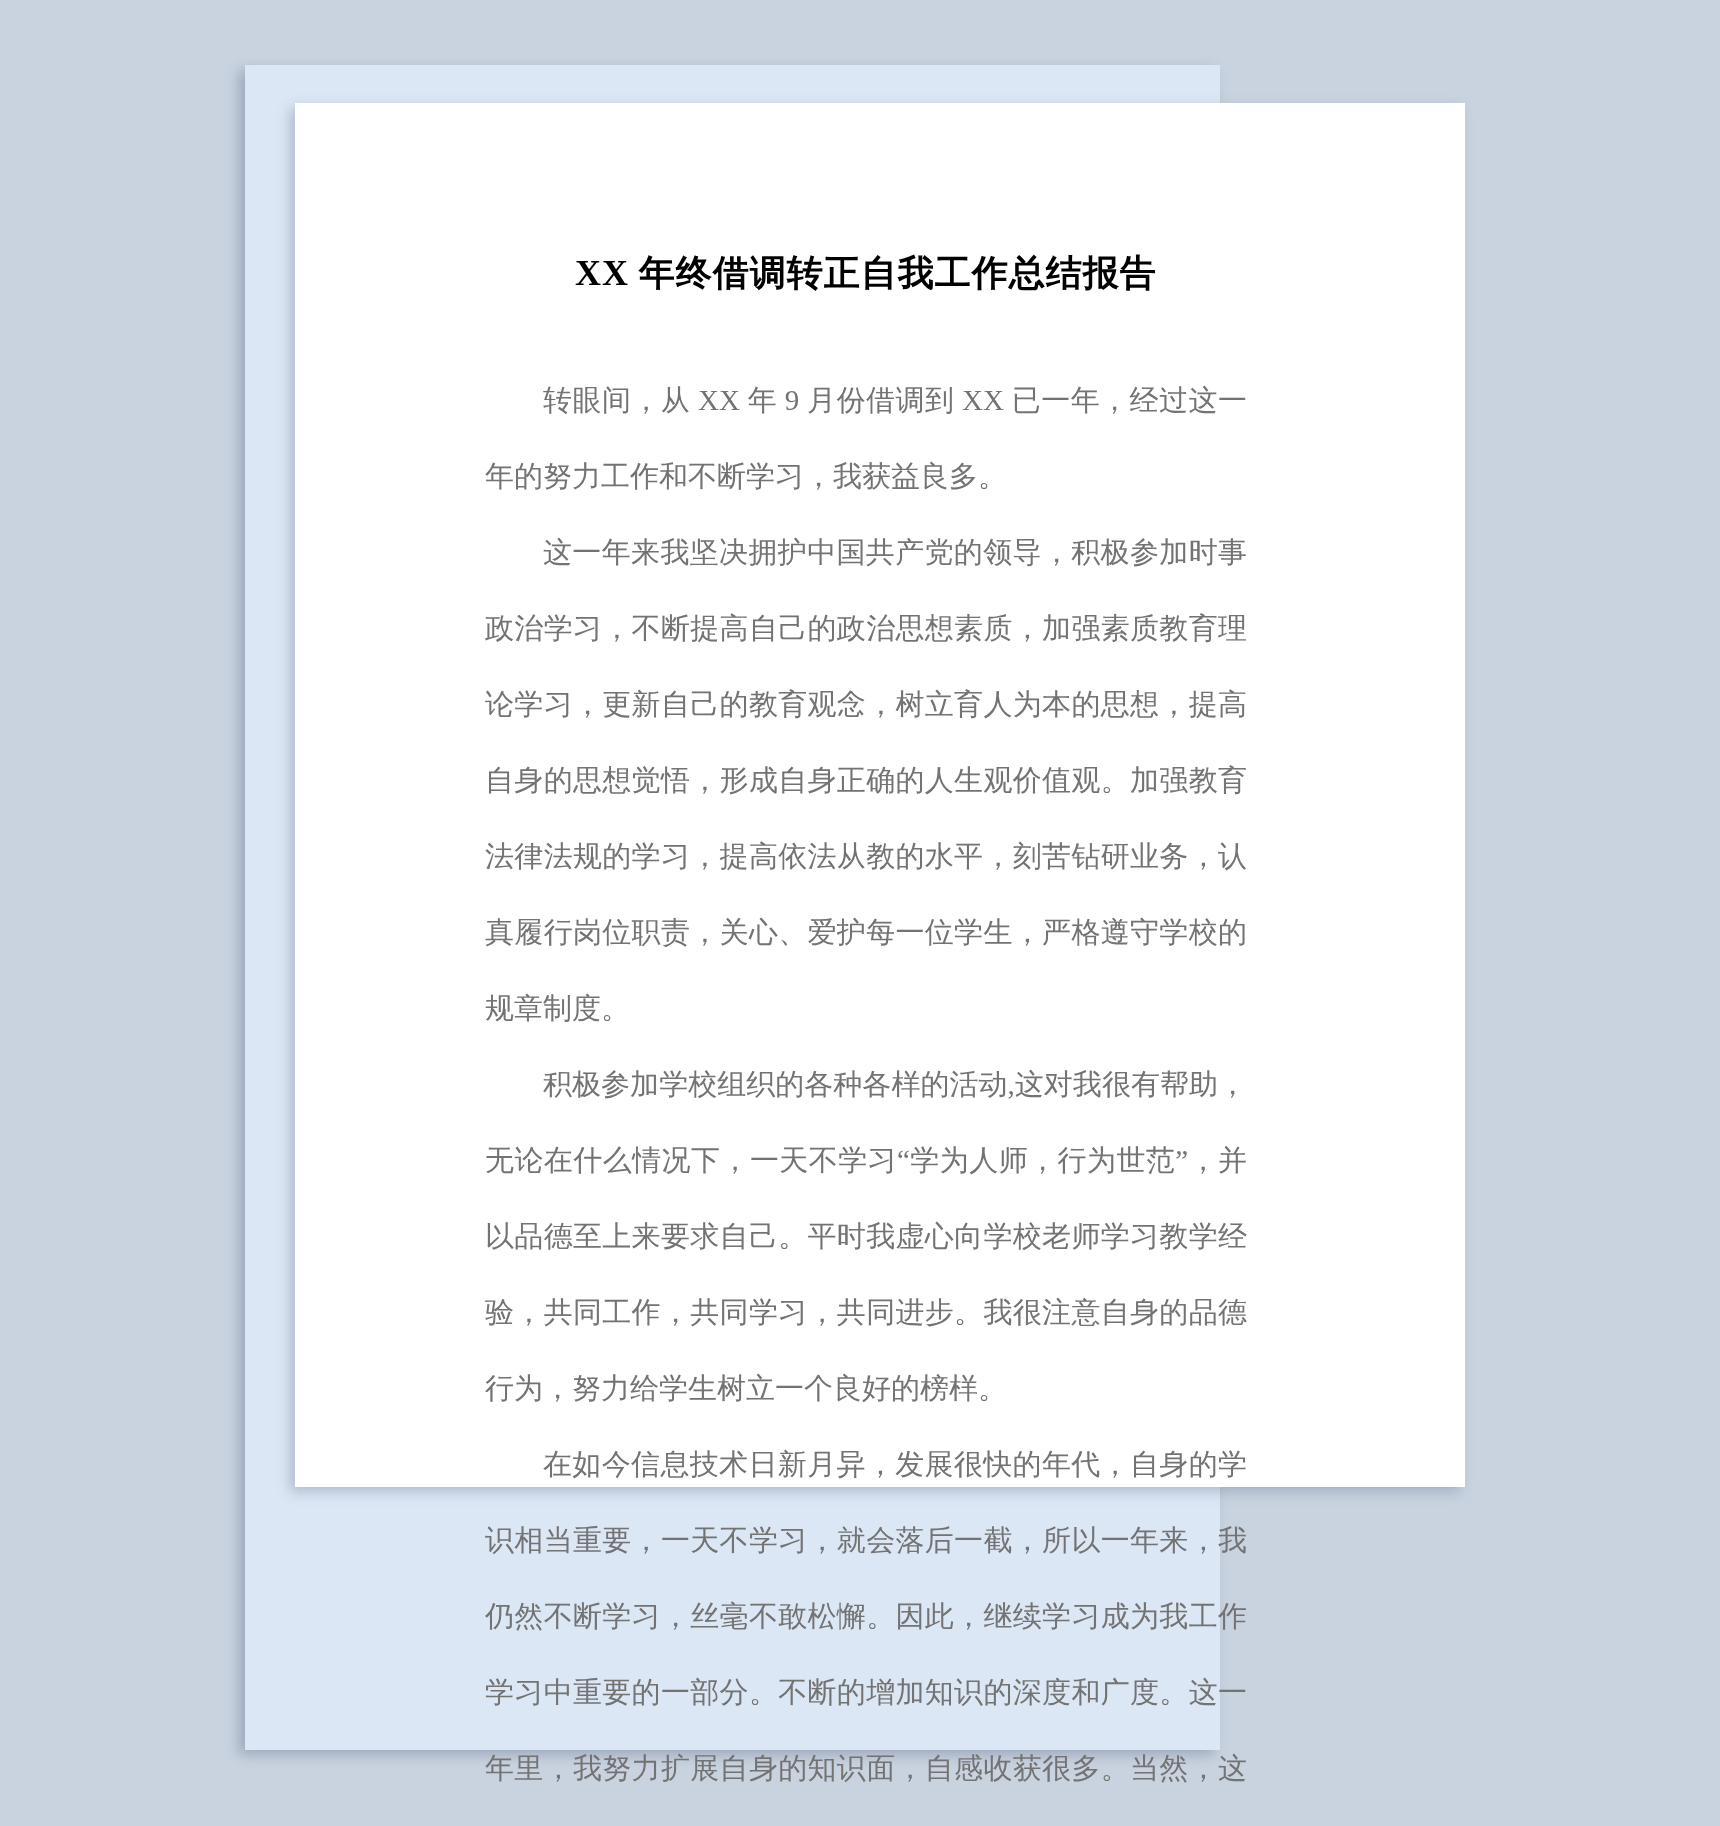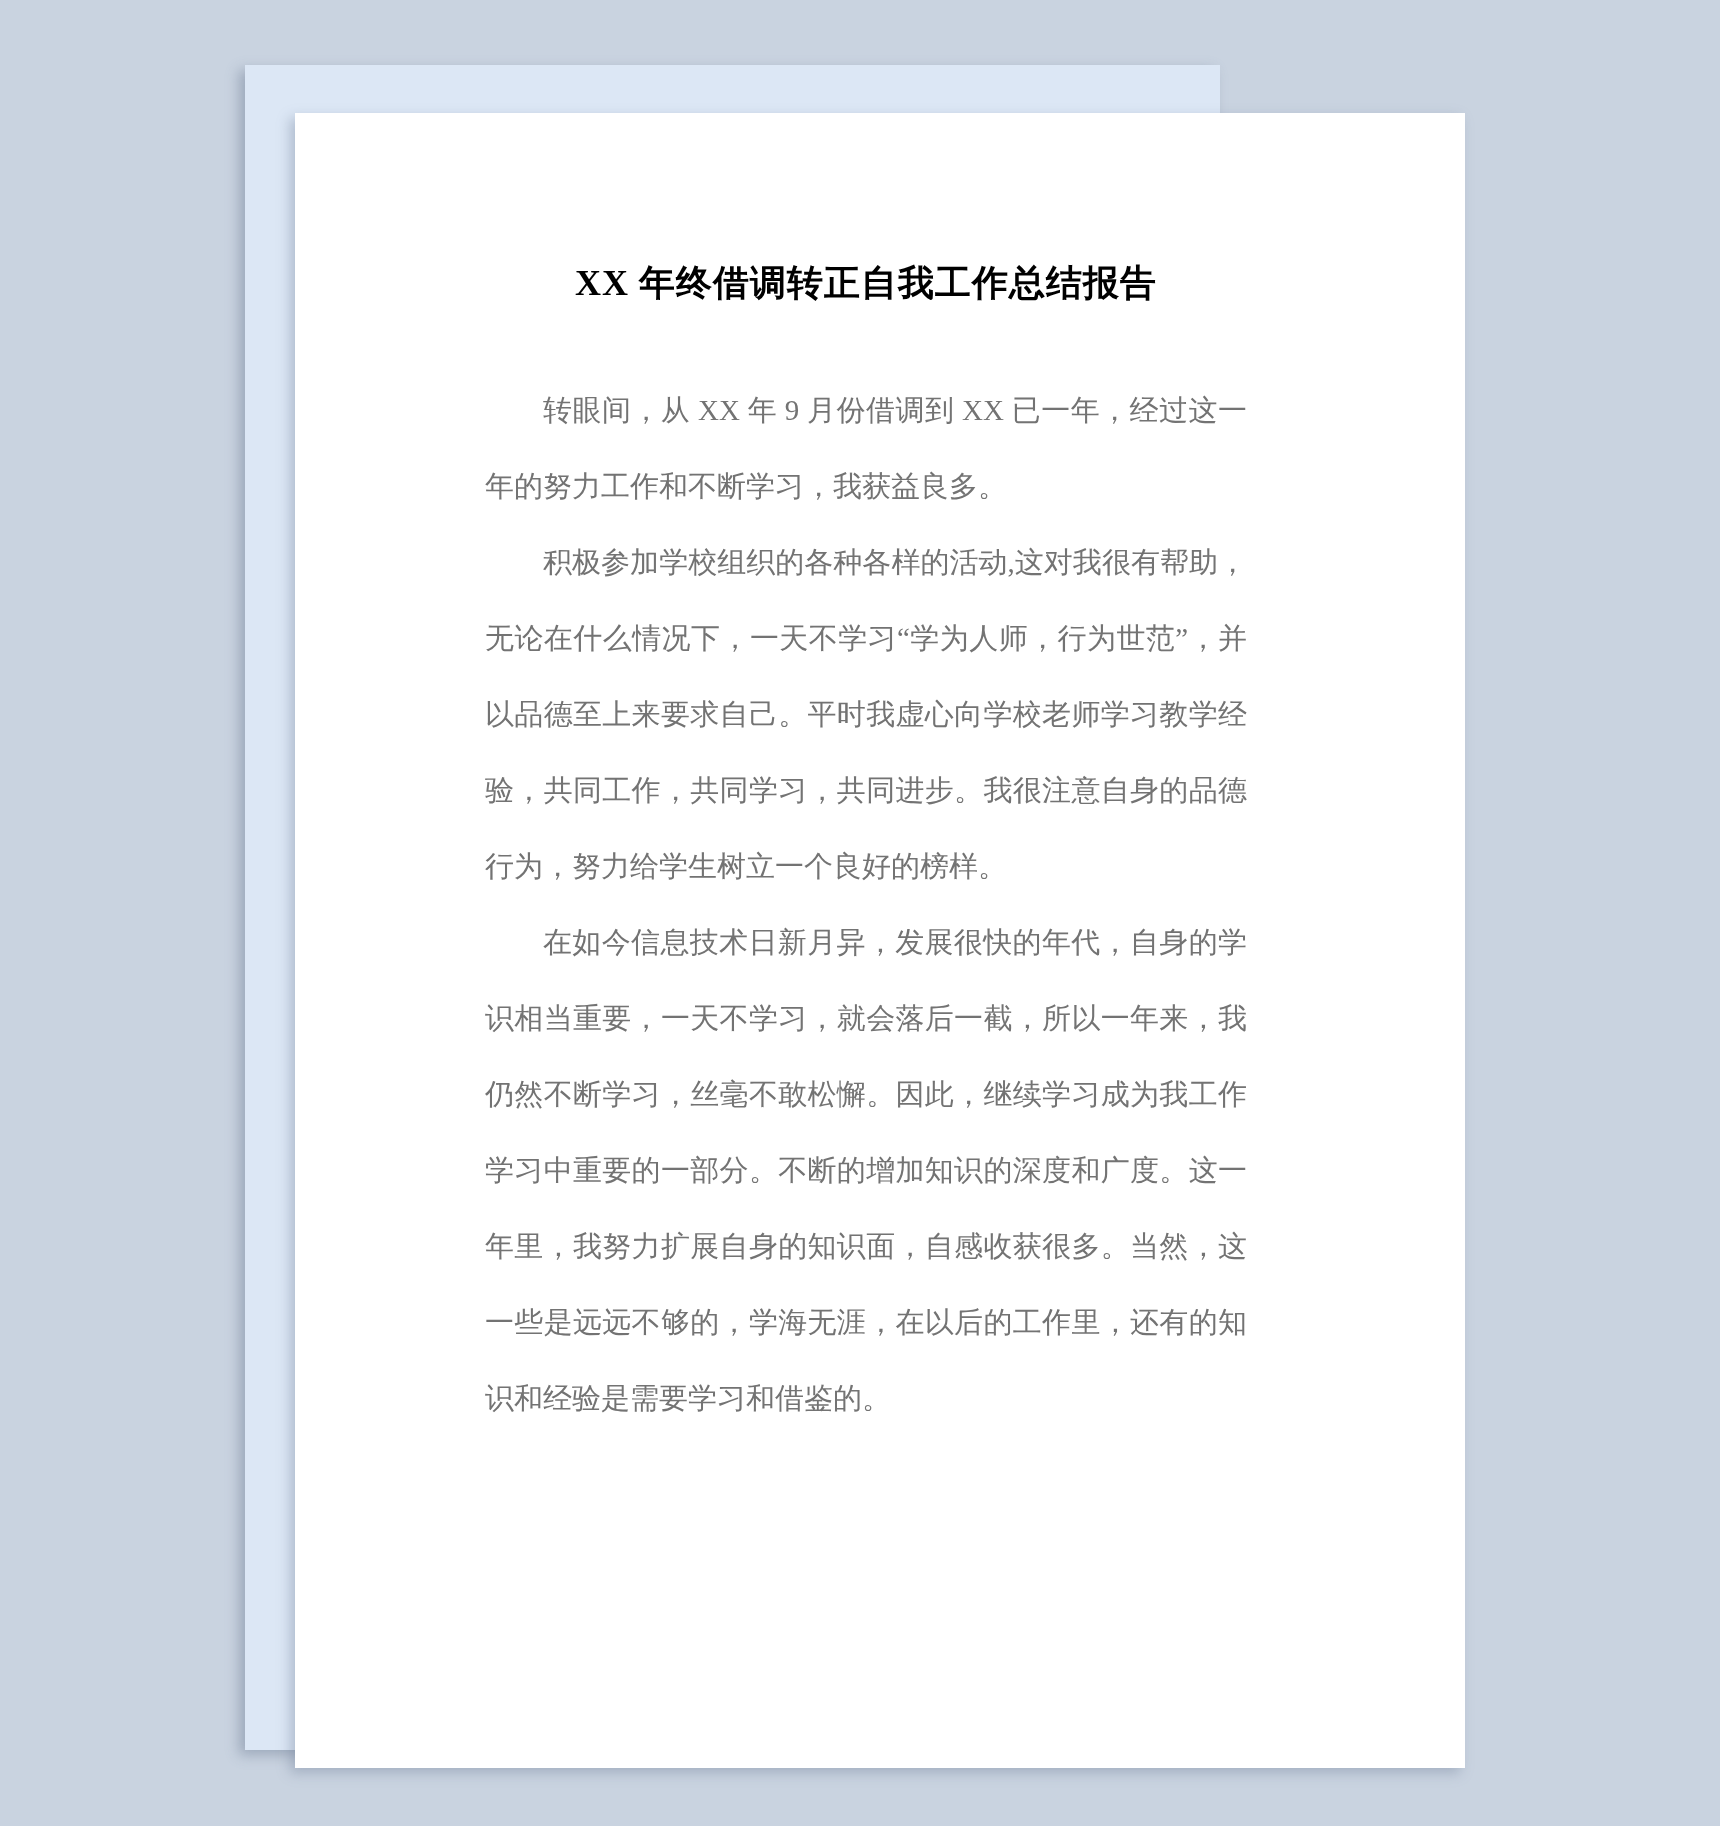--- a/index.html
+++ b/index.html
@@ -19,23 +19,23 @@
     left: 245px;
     top: 65px;
     width: 975px;
     height: 1685px;
     background: #dce7f5;
     box-shadow: -6px 5px 12px rgba(105, 120, 145, 0.45);
   }
   .page {
     position: absolute;
     left: 295px;
-    top: 113px;
+    top: 103px;
     width: 1170px;
-    height: 1655px;
+    height: 1384px;
     background: #ffffff;
     box-shadow: -5px 5px 12px rgba(110, 125, 150, 0.40);
   }
   .page-content {
     position: absolute;
     left: 190px;
     top: 142px;
     width: 762px;
     color: #1c1c1c;
   }
@@ -60,16 +60,17 @@
 </style>
 </head>
 <body>
 
 <div class="back-sheet"></div>
 
 <div class="page">
   <div class="page-content">
     <h1 class="doc-title">XX 年终借调转正自我工作总结报告</h1>
     <p class="doc-paragraph">转眼间，从 XX 年 9 月份借调到 XX 已一年，经过这一年的努力工作和不断学习，我获益良多。</p>
+    <p class="doc-paragraph">这一年来我坚决拥护中国共产党的领导，积极参加时事政治学习，不断提高自己的政治思想素质，加强素质教育理论学习，更新自己的教育观念，树立育人为本的思想，提高自身的思想觉悟，形成自身正确的人生观价值观。加强教育法律法规的学习，提高依法从教的水平，刻苦钻研业务，认真履行岗位职责，关心、爱护每一位学生，严格遵守学校的规章制度。</p>
     <p class="doc-paragraph">积极参加学校组织的各种各样的活动,这对我很有帮助，无论在什么情况下，一天不学习“学为人师，行为世范”，并以品德至上来要求自己。平时我虚心向学校老师学习教学经验，共同工作，共同学习，共同进步。我很注意自身的品德行为，努力给学生树立一个良好的榜样。</p>
     <p class="doc-paragraph">在如今信息技术日新月异，发展很快的年代，自身的学识相当重要，一天不学习，就会落后一截，所以一年来，我仍然不断学习，丝毫不敢松懈。因此，继续学习成为我工作学习中重要的一部分。不断的增加知识的深度和广度。这一年里，我努力扩展自身的知识面，自感收获很多。当然，这一些是远远不够的，学海无涯，在以后的工作里，还有的知识和经验是需要学习和借鉴的。</p>
   </div>
 </div>
 
 </body></html>

